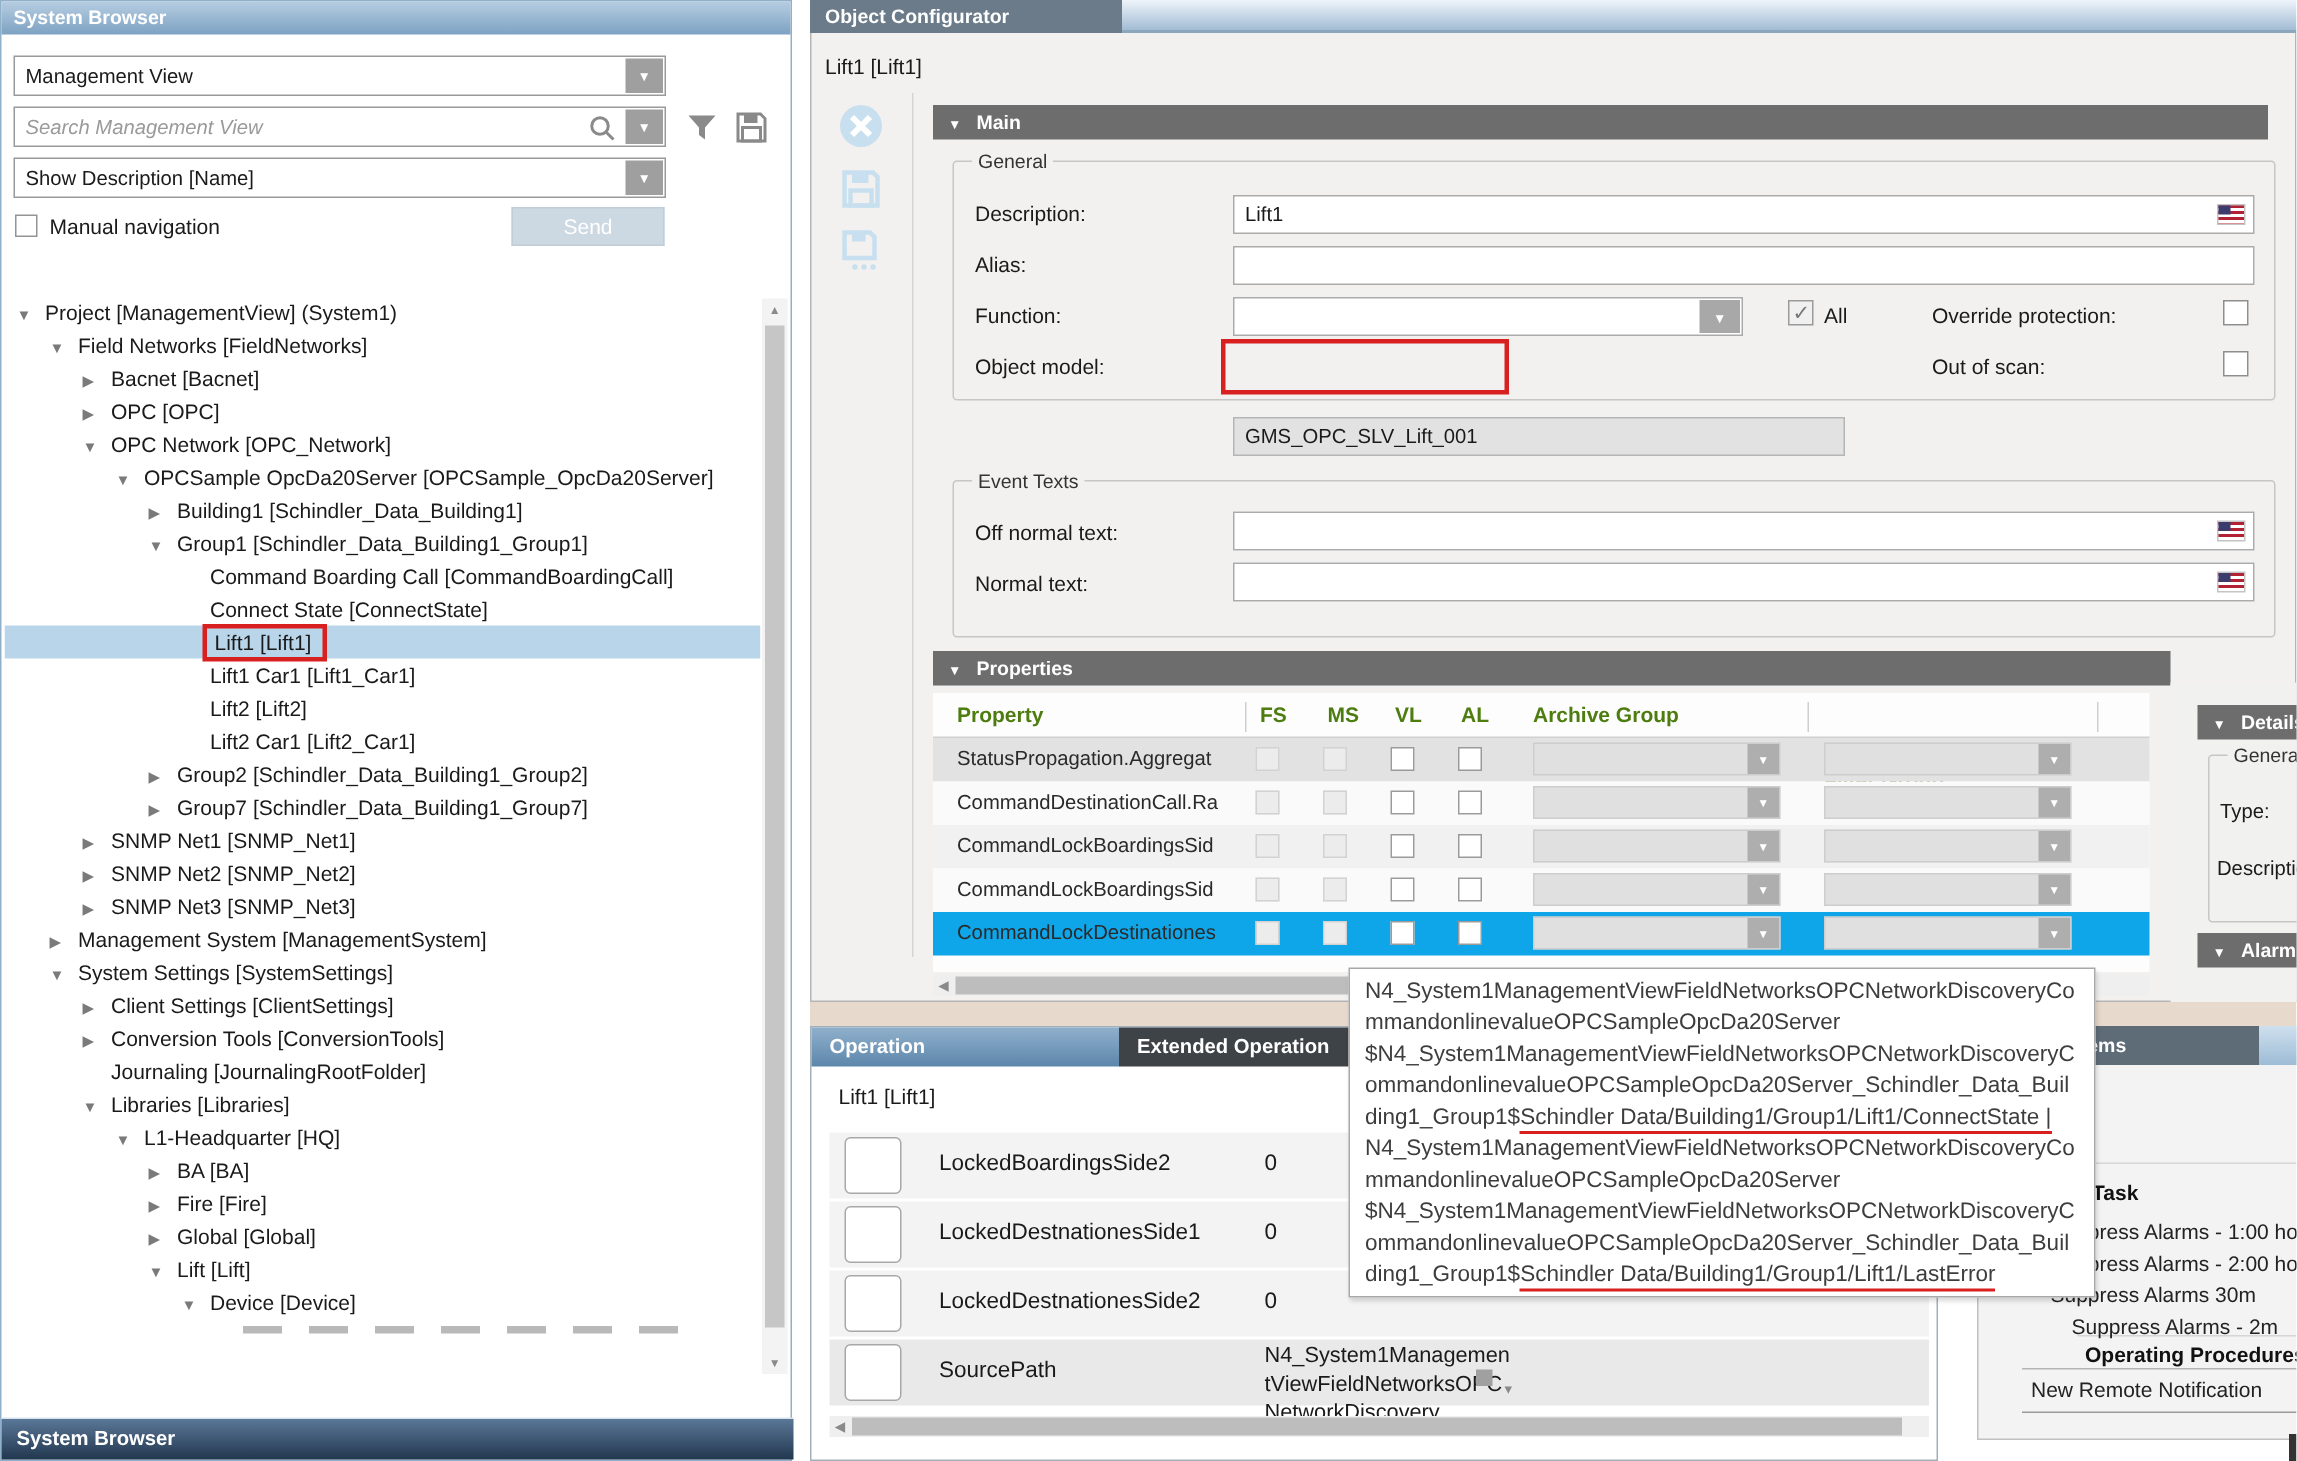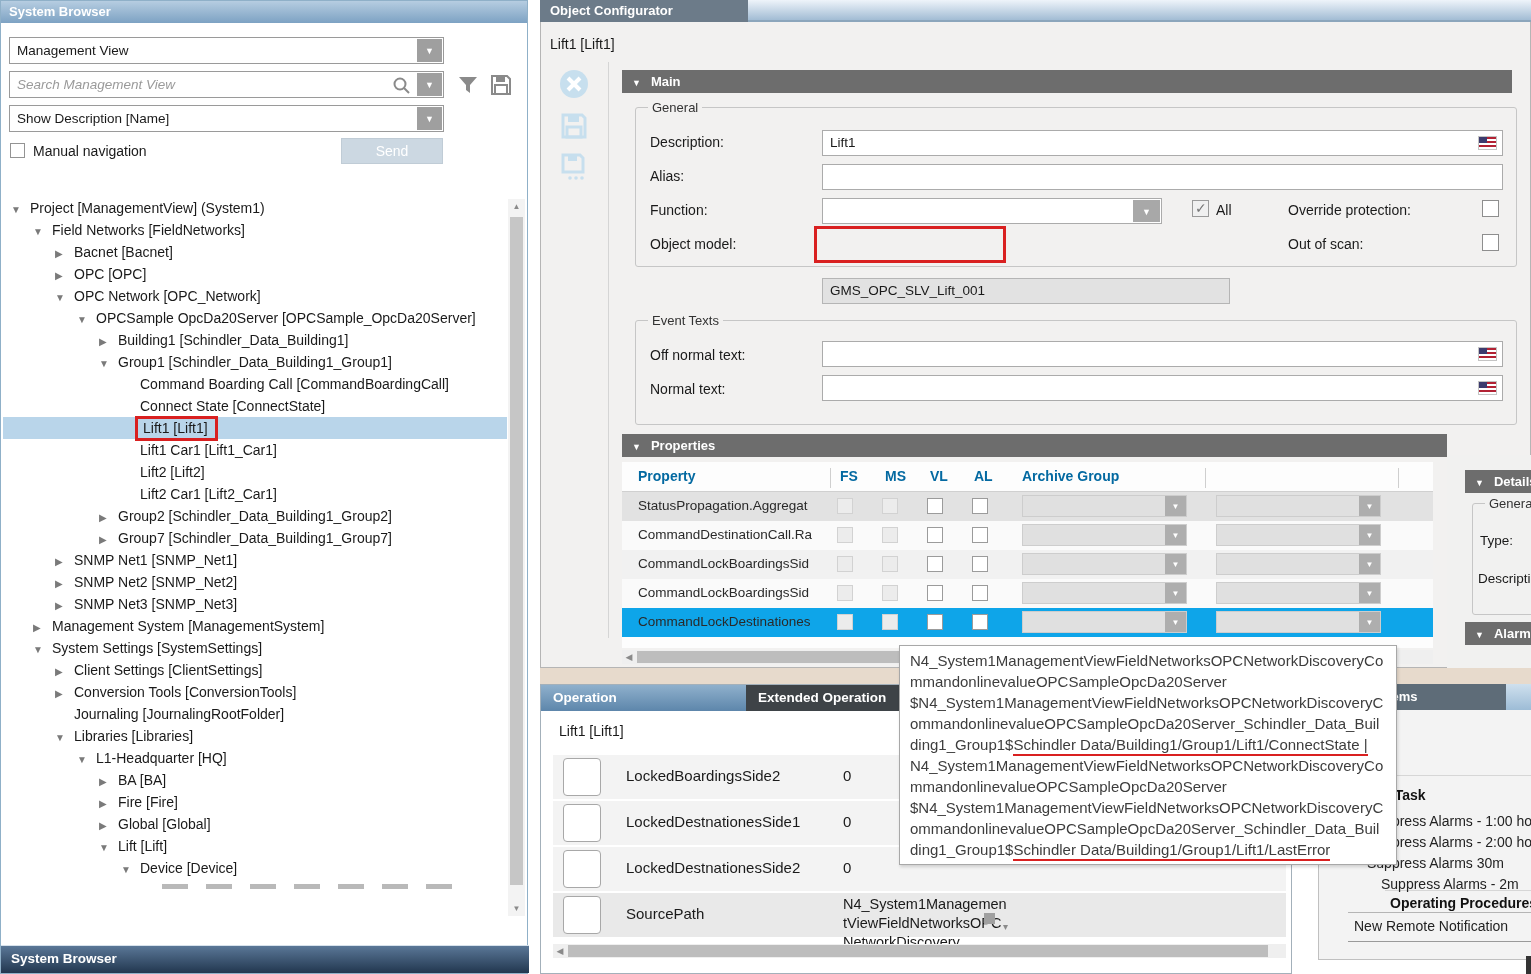--- a/index.html
+++ b/index.html
@@ -52,21 +52,21 @@
   .finput{position:absolute;height:26px;background:#fff;border:1px solid #ababab;font-size:13.5px;line-height:24px;padding-left:7px;color:#1a1a1a;}
   .finput.ro{background:#e2e2e2;border-color:#b5b5b5;}
   .flag{position:absolute;right:6px;top:6px;width:17px;height:12px;background:repeating-linear-gradient(180deg,#b22234 0 2px,#fff 2px 4px);box-shadow:0 0 0 1px #c4c4c4;}
   .flag::before{content:"";position:absolute;left:0;top:0;width:8px;height:6px;background:#3c3b6e;}
   .cb2{position:absolute;width:17px;height:17px;background:#fff;border:1px solid #8e8e8e;}
   .cb2.checked{background:#f0f0f0;border-color:#9a9a9a;}
   .cb2.checked::after{content:"✓";position:absolute;left:2px;top:-1px;color:#777;font-size:14px;}
 
   
   .ptable{position:absolute;left:622px;top:462px;width:811px;height:186px;background:#fdfdfd;}
-  .phead{position:relative;height:30px;border-bottom:1px solid #d0d0d0;font-weight:bold;font-size:14px;color:#0369a1;text-align:right;}
+  .phead{position:relative;height:30px;border-bottom:1px solid #d0d0d0;font-weight:bold;font-size:14px;color:#4d7c0f;text-align:right;}
   .phead span{position:absolute;top:6px;}
   .psep{position:absolute;top:3px;bottom:3px;width:1px;background:#cfcfcf;}
   .prow{position:relative;height:29px;}
   .prow .plbl{position:absolute;left:16px;top:6px;font-size:13.5px;color:#2a2a2a;width:196px;overflow:hidden;white-space:nowrap;}
   .pcb{position:absolute;top:6px;width:16px;height:16px;border:1px solid #9b9b9b;background:#fff;}
   .pcb.dis{background:#ececec;border-color:#d2d2d2;}
   .pdd{position:absolute;top:3px;height:22px;width:165px;background:#e0e0e0;border:1px solid #cdcdcd;}
   .pdd .pddb{position:absolute;right:0;top:0;bottom:0;width:21px;background:#aeaeae;color:#fff;font-size:8px;text-align:center;line-height:21px;}
 
   .hscroll{position:absolute;height:14px;background:#efefef;}

